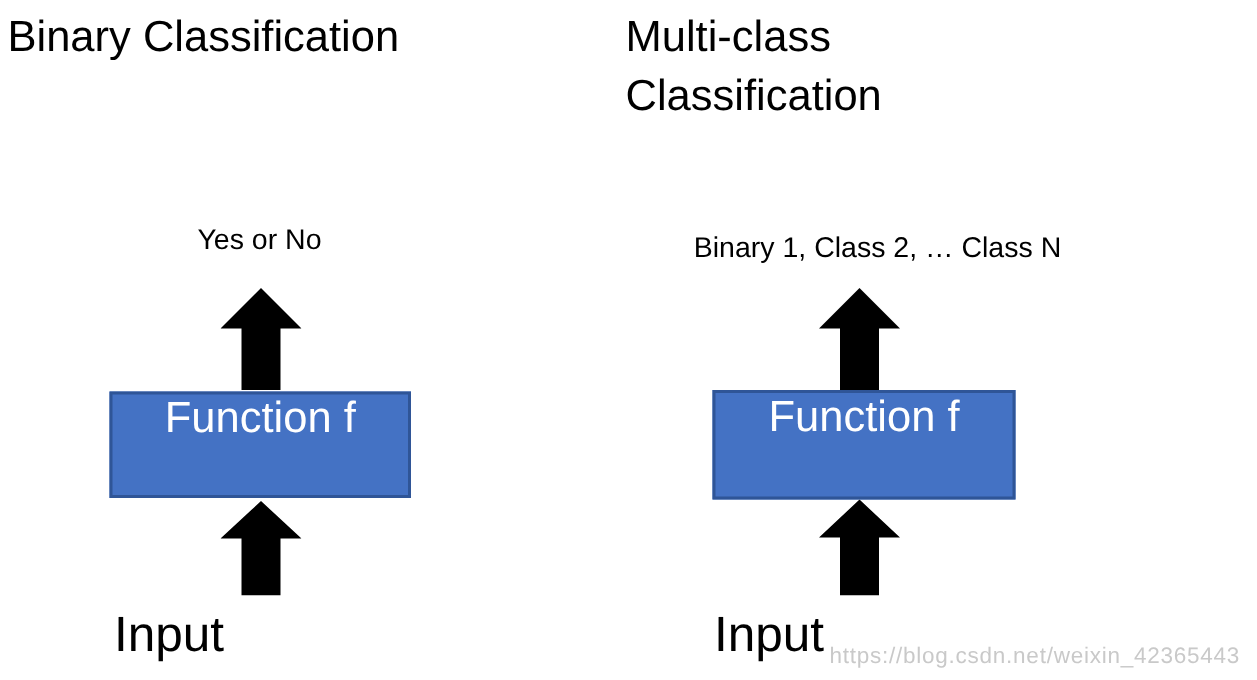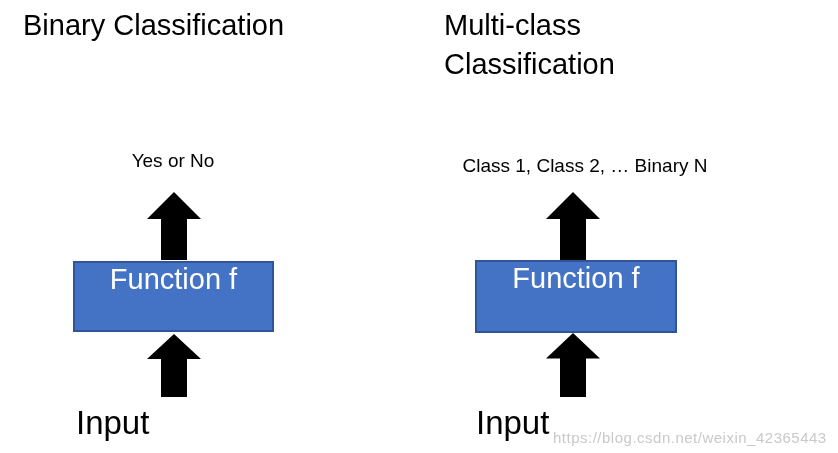--- a/index.html
+++ b/index.html
@@ -54,42 +54,42 @@
   .watermark{
     font-size:15px;
     color:var(--watermark);
     white-space:nowrap;
     letter-spacing:0.5px;
   }
 </style>
 </head>
 <body>
 
-<div class="abs title" style="left:5px;top:6px;margin-left:18px;">Binary Classification</div>
+<div class="abs title" style="left:5px;top:6px;">Binary Classification</div>
 
-<div class="abs title" style="left:444px;top:6px;">Multi-class
+<div class="abs title" style="left:417px;top:6px;">Multi-class
 Classification</div>
 
 <div class="abs out-label" style="left:43px;top:150px;width:260px;">Yes or No</div>
 
 <svg class="abs arrow-icon" style="left:147px;top:192px;" width="54" height="68" viewBox="0 0 54 68" preserveAspectRatio="none">
   <polygon points="27,0 54,27 40,27 40,68 14,68 14,27 0,27"></polygon>
 </svg>
 
 <div class="abs func-box" style="left:73px;top:261px;width:201px;height:71px;">
   <span class="func-label">Function f</span>
 </div>
 
 <svg class="abs arrow-icon" style="left:147px;top:334px;" width="54" height="63" viewBox="0 0 54 68" preserveAspectRatio="none">
   <polygon points="27,0 54,27 40,27 40,68 14,68 14,27 0,27"></polygon>
 </svg>
 
 <div class="abs input-label" style="left:76px;top:404px;width:200px;">Input</div>
 
-<div class="abs out-label" style="left:385px;top:155px;width:400px;">Class 1, Class 2, … Binary N</div>
+<div class="abs out-label" style="left:385px;top:155px;width:400px;">Binary 1, Class 2, … Class N</div>
 
 <svg class="abs arrow-icon" style="left:546px;top:192px;" width="54" height="68" viewBox="0 0 54 68" preserveAspectRatio="none">
   <polygon points="27,0 54,27 40,27 40,68 14,68 14,27 0,27"></polygon>
 </svg>
 
 <div class="abs func-box" style="left:475px;top:260px;width:202px;height:73px;">
   <span class="func-label">Function f</span>
 </div>
 
 <svg class="abs arrow-icon" style="left:546px;top:333px;" width="54" height="64" viewBox="0 0 54 68" preserveAspectRatio="none">

